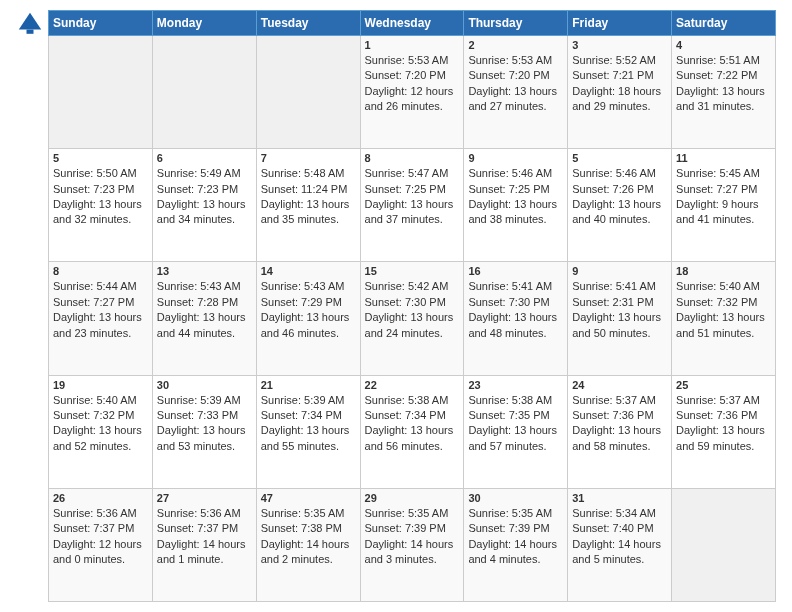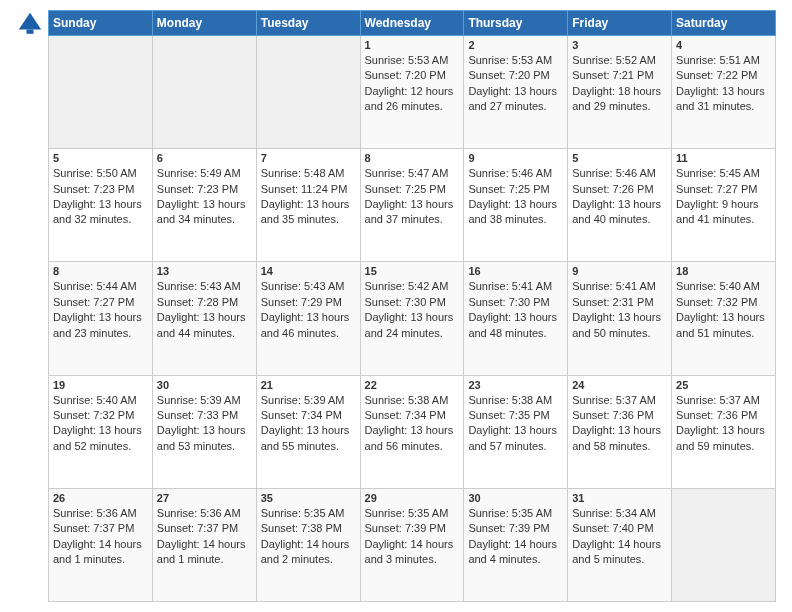--- a/index.html
+++ b/index.html
@@ -343,33 +343,33 @@
           <span>Daylight: 13 hours and 59 minutes.</span>
         </div>
       </td>
         </tr>
         <tr>
           <td>
         <span class="day-num">26</span>
         <div class="day-info">
           <span>Sunrise: 5:36 AM</span><br>
           <span>Sunset: 7:37 PM</span><br>
-          <span>Daylight: 14 hours and 1 minutes.</span>
+          <span>Daylight: 12 hours and 0 minutes.</span>
         </div>
       </td>
           <td>
         <span class="day-num">27</span>
         <div class="day-info">
           <span>Sunrise: 5:36 AM</span><br>
           <span>Sunset: 7:37 PM</span><br>
           <span>Daylight: 14 hours and 1 minute.</span>
         </div>
       </td>
           <td>
-        <span class="day-num">35</span>
+        <span class="day-num">47</span>
         <div class="day-info">
           <span>Sunrise: 5:35 AM</span><br>
           <span>Sunset: 7:38 PM</span><br>
           <span>Daylight: 14 hours and 2 minutes.</span>
         </div>
       </td>
           <td>
         <span class="day-num">29</span>
         <div class="day-info">
           <span>Sunrise: 5:35 AM</span><br>

